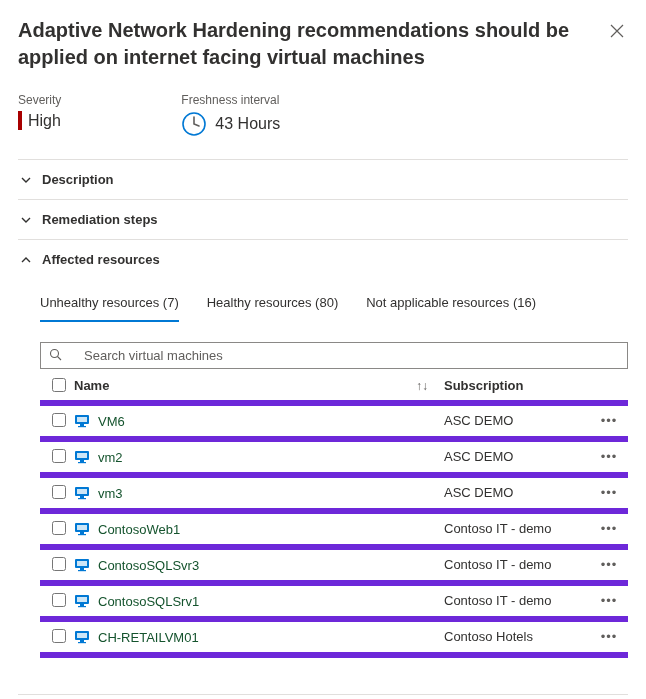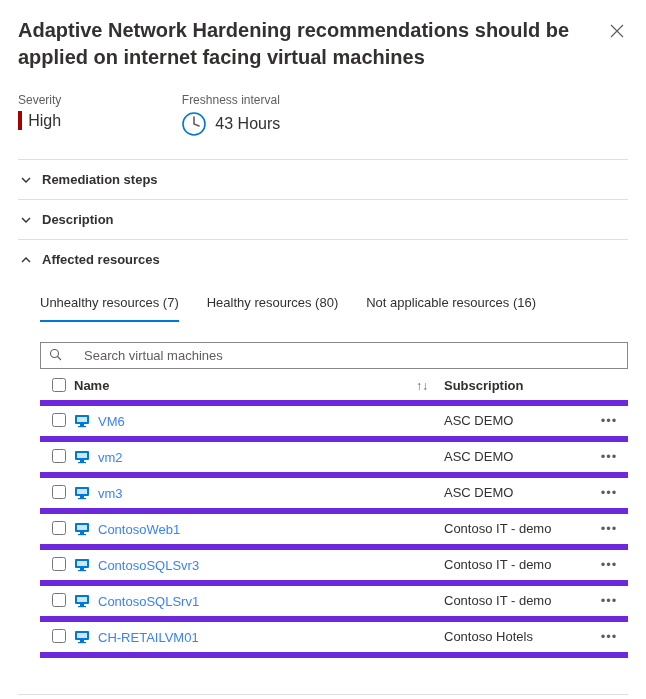--- a/index.html
+++ b/index.html
@@ -25,21 +25,20 @@
     line-height: 1;
     color: #605e5c;
     cursor: pointer;
     padding: 4px;
     margin-top: 2px;
   }
   .meta-row {
     display: flex;
     gap: 120px;
     margin-top: 22px;
-    text-align: center;
   }
   .meta-block { }
   .meta-label { font-size: 12px; color: #605e5c; }
   .severity-val {
     border-left: 4px solid #a80000;
     padding-left: 6px;
     font-size: 16px;
     line-height: 1.2;
     margin-top: 4px;
   }
@@ -99,21 +98,21 @@
   .thead { font-weight: 600; }
   .col-check { width: 30px; display: flex; justify-content: center; }
   .col-name { flex: 1; display: flex; align-items: center; gap: 8px; }
   .col-sort { width: 28px; color: #605e5c; }
   .col-sub { width: 150px; }
   .col-dots { width: 30px; text-align: center; color: #605e5c; letter-spacing: 1px; cursor: pointer; }
   input[type=checkbox] {
     width: 14px; height: 14px; margin: 0;
   }
   .vm-icon { width: 16px; height: 16px; flex-shrink: 0; }
-  .vm-link { color: #3b82f6; cursor: pointer; }
+  .vm-link { color: #14532d; cursor: pointer; }
   .sort-glyph { font-size: 12px; }
   .table { margin-top: 2px; }
 </style>
 </head>
 <body>
 
 <div class="panel">
 
   <div class="header">
     <h1 class="title">Adaptive Network Hardening recommendations should be applied on internet facing virtual machines</h1>
@@ -145,32 +144,32 @@
 
   <hr class="sep">
 
   <div class="accordion">
     <div class="acc-head">
       <span class="chev">
         <svg width="12" height="12" viewBox="0 0 12 12">
             <path d="M2 4 L6 8 L10 4" fill="none" stroke="#323130" stroke-width="1.4"></path>
           </svg>
       </span>
-      <span>Remediation steps</span>
+      <span>Description</span>
     </div>
   </div>
 
   <div class="accordion">
     <div class="acc-head">
       <span class="chev">
         <svg width="12" height="12" viewBox="0 0 12 12">
             <path d="M2 4 L6 8 L10 4" fill="none" stroke="#323130" stroke-width="1.4"></path>
           </svg>
       </span>
-      <span>Description</span>
+      <span>Remediation steps</span>
     </div>
   </div>
 
   <div class="accordion" style="border-bottom:none">
     <div class="acc-head">
       <span class="chev">
         <svg width="12" height="12" viewBox="0 0 12 12">
             <path d="M2 8 L6 4 L10 8" fill="none" stroke="#323130" stroke-width="1.4"></path>
           </svg>
       </span>

